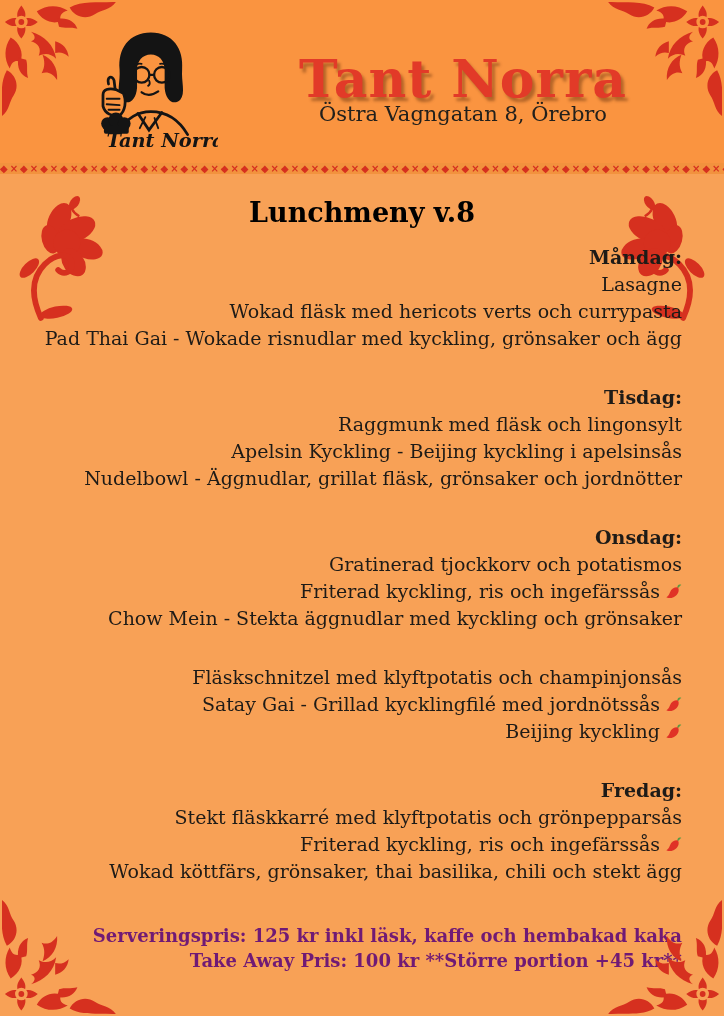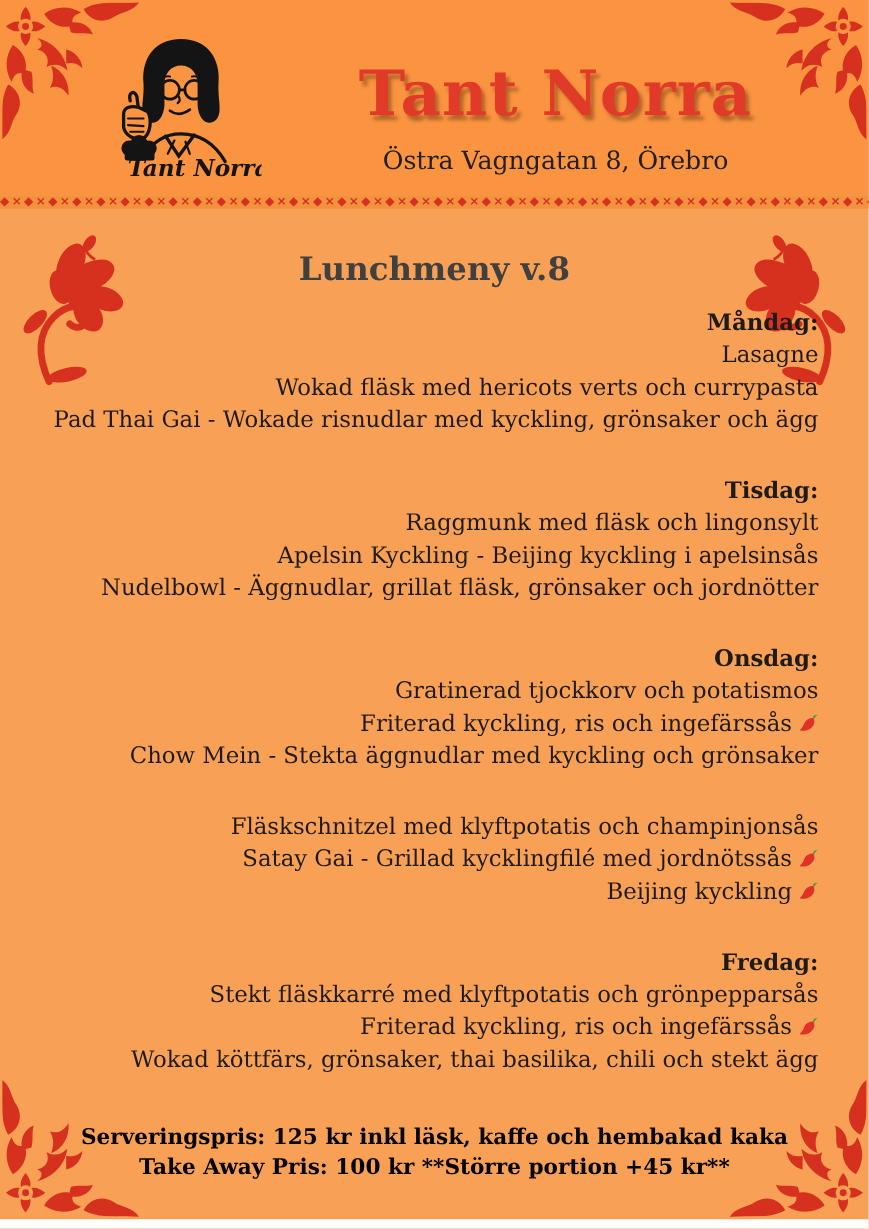--- a/index.html
+++ b/index.html
@@ -15,43 +15,43 @@
     font-family:"DejaVu Sans","Liberation Sans",sans-serif;
     font-size:10px;line-height:11px;font-weight:bold;letter-spacing:2px;
     white-space:nowrap;overflow:hidden;text-align:center;
   }
   .brand-title{
     position:absolute;top:48px;left:232px;width:462px;margin:0;
     text-align:center;font-size:52px;font-weight:bold;color:#E23A28;
     text-shadow:3px 4px 3px rgba(95,45,10,.45);letter-spacing:1px;
   }
   .address{
-    position:absolute;top:122px;left:232px;width:462px;
+    position:absolute;top:102px;left:232px;width:462px;
     text-align:center;font-size:21px;color:#22201C;
   }
   .logo{position:absolute;top:26px;left:80px;width:138px;height:128px;}
   .corner{position:absolute;width:116px;height:127px;}
   .corner.tl{top:2px;left:2px;}
   .corner.tr{top:2px;right:2px;transform:scaleX(-1);}
   .corner.bl{bottom:10px;left:2px;transform:scaleY(-1);}
   .corner.br{bottom:10px;right:2px;transform:scale(-1,-1);}
   .flower{position:absolute;width:96px;height:132px;top:192px;}
   .flower.left{left:14px;}
   .flower.right{right:14px;transform:scaleX(-1);}
   .content{
     position:absolute;top:174px;left:42px;width:640px;
     text-align:center;color:#1E1B17;padding-top:24px;
   }
-  .menu-title{margin:12px;font-size:27px;line-height:30px;font-weight:bold;color:#404040;}
+  .menu-title{margin:0;font-size:27px;line-height:30px;font-weight:bold;color:#000000;}
   .day{margin-top:32px;}
   .day:first-of-type{margin-top:16px;}
   .day-label{font-size:19px;line-height:27px;font-weight:bold;text-align:right;}
   .menu-item{font-size:19px;line-height:27px;text-align:right;}
   .chili{display:inline-block;vertical-align:-2px;margin-left:5px;}
-  .footer{margin-top:38px;color:#000000;font-weight:bold;font-size:18px;line-height:25px;}
+  .footer{margin-top:38px;color:#701a75;font-weight:bold;font-size:18px;line-height:25px;text-align:right;}
   .footer div{margin:0;}
   .bottom-strip{position:absolute;left:0;bottom:0;width:724px;height:8px;background:#ffffff;}
   svg{display:block;}
 </style>
 </head>
 <body>
 
 <div class="page">
 
   <div class="header">

